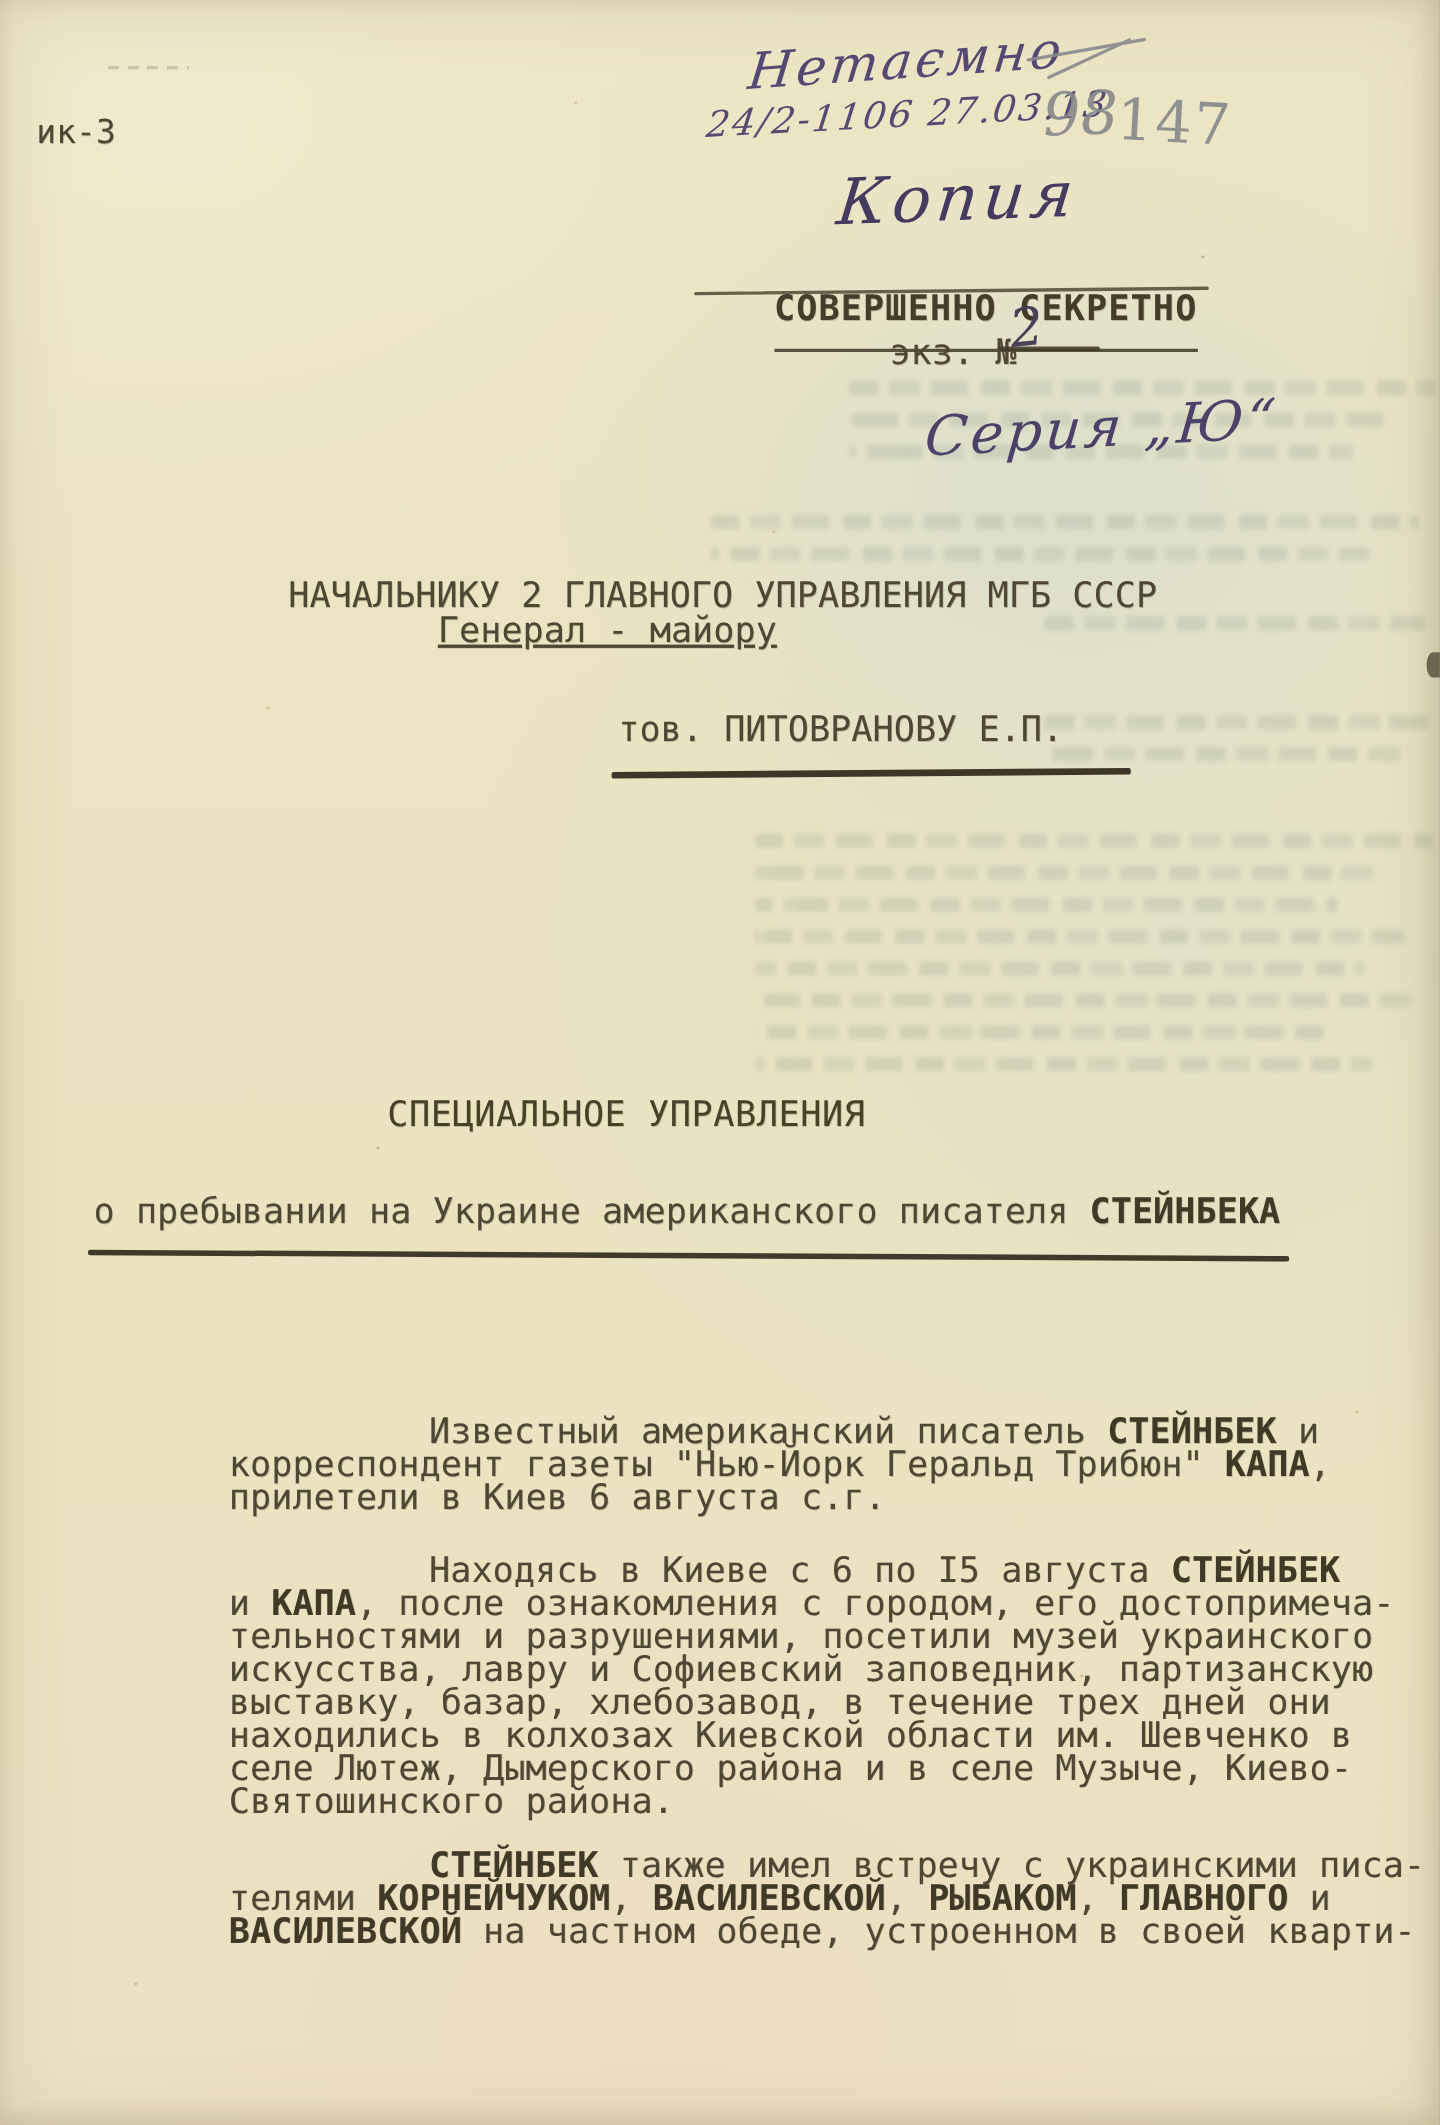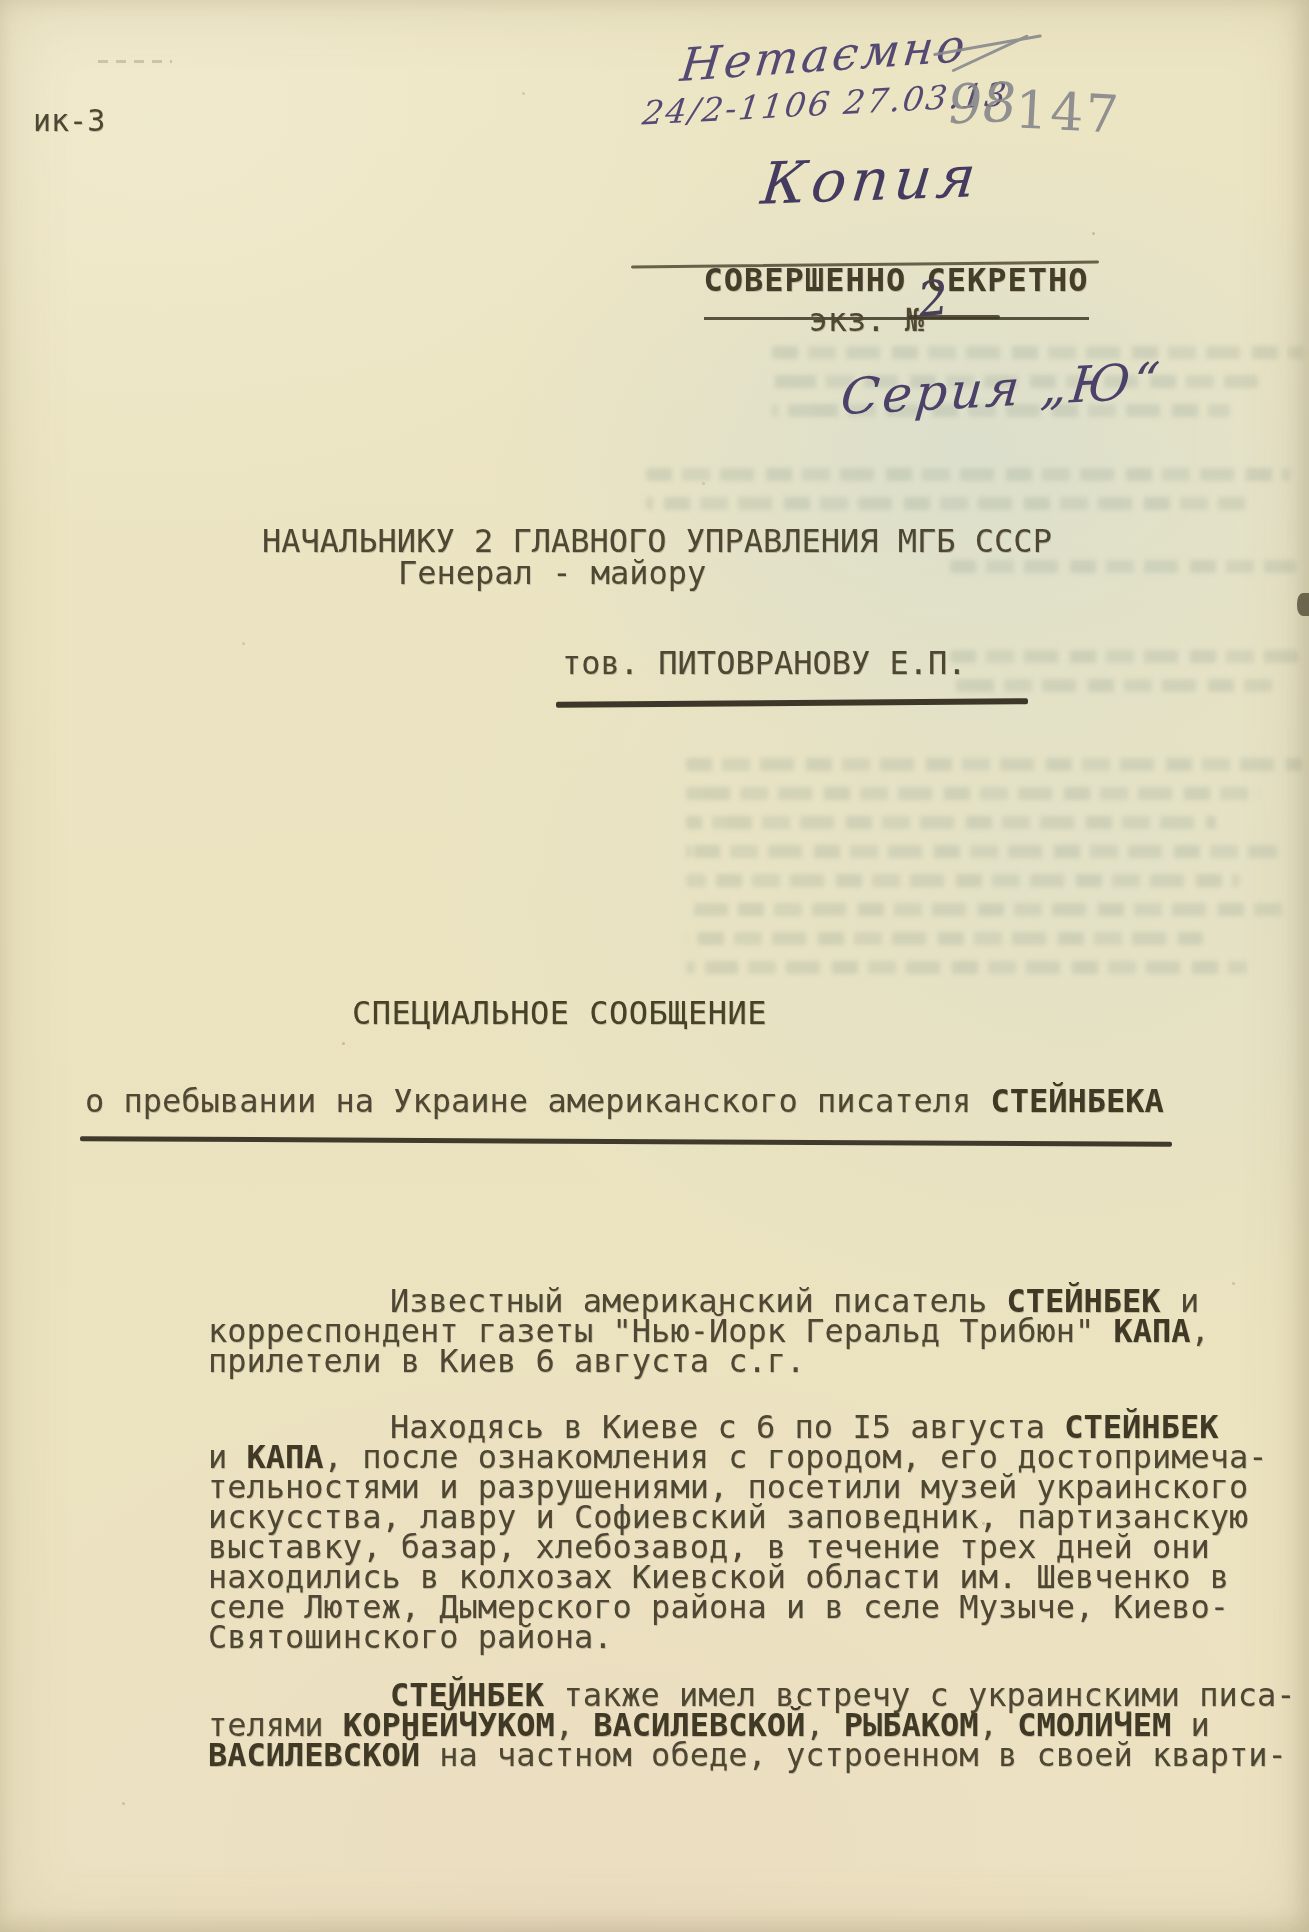--- a/index.html
+++ b/index.html
@@ -136,44 +136,44 @@
 
   <div class="abs ekz" style="left:770px;top:286px;">
     <span class="tw">экз. №</span>
     <i class="ekz-underline"></i>
     <span class="hw-two">2</span>
   </div>
 
   <div class="abs hw hw-series" style="left:842px;top:360px;">Серия „Ю“</div>
 
   <div class="abs tw" style="left:262px;top:526px;">НАЧАЛЬНИКУ 2 ГЛАВНОГО УПРАВЛЕНИЯ МГБ СССР</div>
-  <div class="abs tw" style="left:398px;top:558px;">Генерал - майору</div>
+  <div class="abs tw" style="left:398px;top:558px;text-decoration:underline;">Генерал - майору</div>
   <div class="abs tw" style="left:562px;top:648px;">тов. ПИТОВРАНОВУ Е.П.</div>
   <i class="rule tov-underline"></i>
 
-  <div class="abs tw title-line" style="left:352px;top:998px;">СПЕЦИАЛЬНОЕ СООБЩЕНИЕ</div>
+  <div class="abs tw title-line" style="left:352px;top:998px;">СПЕЦИАЛЬНОЕ УПРАВЛЕНИЯ</div>
   <div class="abs tw" style="left:85px;top:1086px;">о пребывании на Украине американского писателя <b class="ot">СТЕЙНБЕКА</b></div>
   <i class="rule subject-underline"></i>
 
   <div class="para" style="top:1286px;">
       <div class="line indent">Известный американский писатель <b class="ot">СТЕЙНБЕК</b> и</div>
       <div class="line">корреспондент газеты "Нью-Йорк Геральд Трибюн" <b class="ot">КАПА</b>,</div>
       <div class="line">прилетели в Киев 6 августа с.г.</div>
     </div>
   <div class="para" style="top:1412px;">
       <div class="line indent">Находясь в Киеве с 6 по I5 августа <b class="ot">СТЕЙНБЕК</b></div>
       <div class="line">и <b class="ot">КАПА</b>, после ознакомления с городом, его достопримеча-</div>
       <div class="line">тельностями и разрушениями, посетили музей украинского</div>
       <div class="line">искусства, лавру и Софиевский заповедник, партизанскую</div>
       <div class="line">выставку, базар, хлебозавод, в течение трех дней они</div>
       <div class="line">находились в колхозах Киевской области им. Шевченко в</div>
       <div class="line">селе Лютеж, Дымерского района и в селе Музыче, Киево-</div>
       <div class="line">Святошинского района.</div>
     </div>
   <div class="para" style="top:1680px;">
       <div class="line indent"><b class="ot">СТЕЙНБЕК</b> также имел встречу с украинскими писа-</div>
-      <div class="line">телями <b class="ot">КОРНЕЙЧУКОМ</b>, <b class="ot">ВАСИЛЕВСКОЙ</b>, <b class="ot">РЫБАКОМ</b>, <b class="ot">СМОЛИЧЕМ</b> и</div>
+      <div class="line">телями <b class="ot">КОРНЕЙЧУКОМ</b>, <b class="ot">ВАСИЛЕВСКОЙ</b>, <b class="ot">РЫБАКОМ</b>, <b class="ot">ГЛАВНОГО</b> и</div>
       <div class="line"><b class="ot">ВАСИЛЕВСКОЙ</b> на частном обеде, устроенном в своей кварти-</div>
     </div>
 
   <i class="edge-mark"></i>
   <i class="speck"></i>
 </div>
 
 </body></html>

